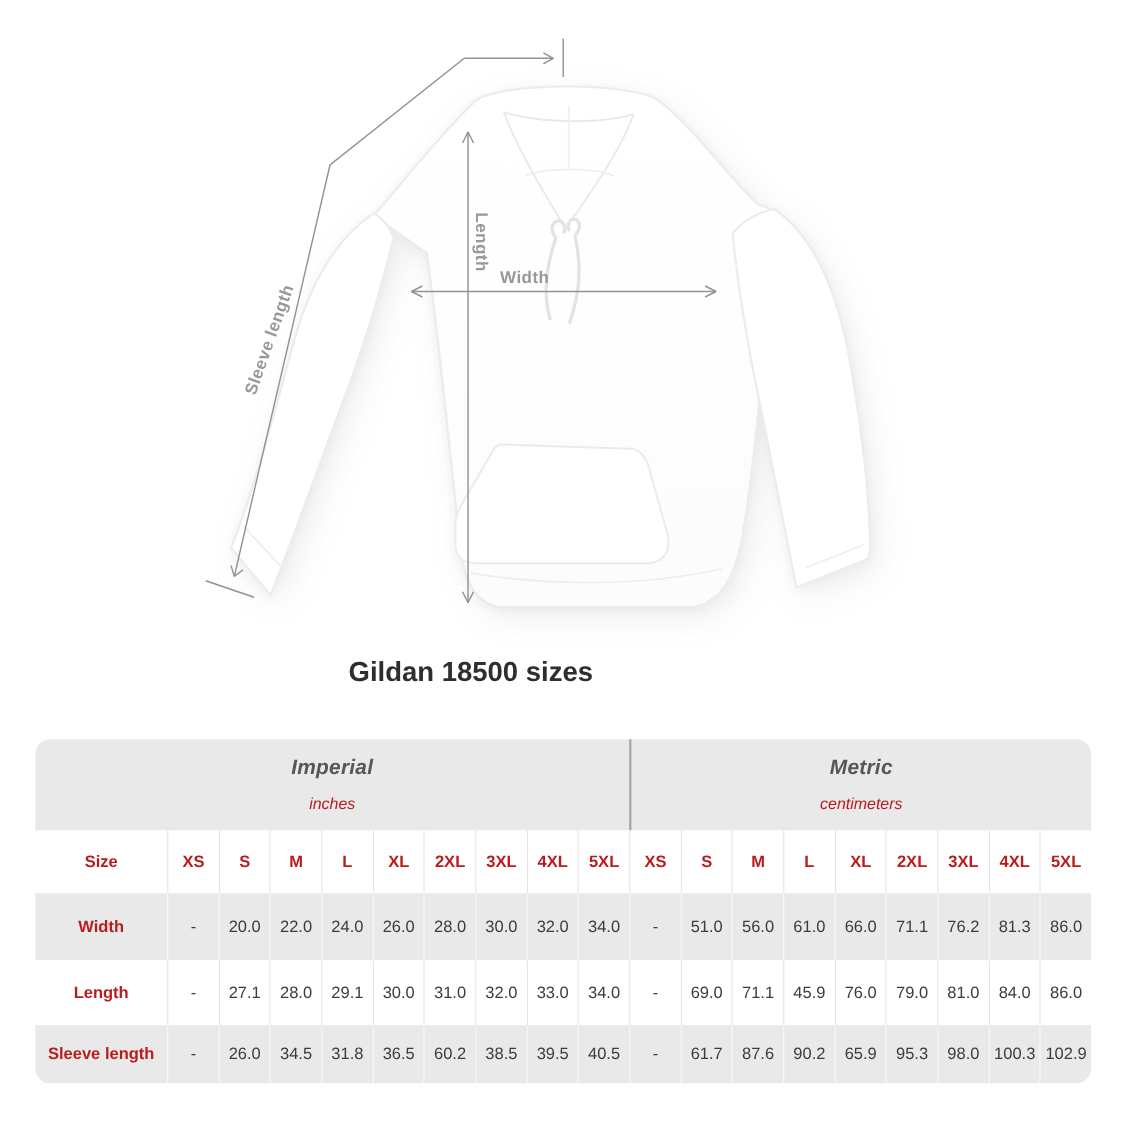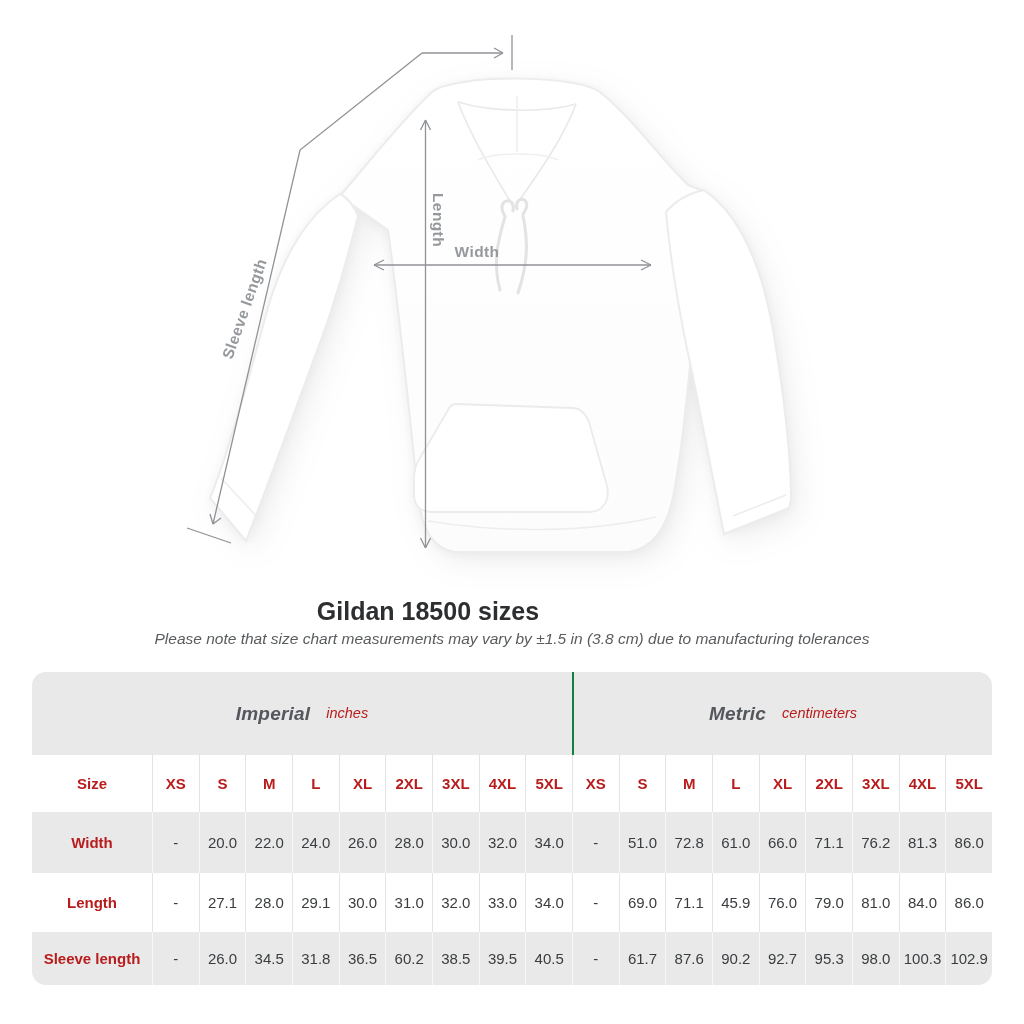--- a/index.html
+++ b/index.html
@@ -16,24 +16,24 @@
   .title{position:absolute;top:597px;left:0;width:856px;text-align:center;margin:0;
          font-size:25px;font-weight:bold;color:#2c2e30;}
   .note{position:absolute;top:630px;left:0;width:1024px;text-align:center;margin:0;
         font-style:italic;font-size:15.5px;color:#595c5f;}
 
   
   .table{position:absolute;left:32px;top:672px;width:960px;
          display:grid;grid-template-columns:120px repeat(18,1fr);
          grid-template-rows:83px 57px 61px 59px 53px;
          border-radius:14px;overflow:hidden;background:#fff;}
-  .band{background:#e9e9e9;display:flex;align-items:center;
+  .band{background:#e9e9e9;display:flex;flex-direction:column;align-items:center;
         justify-content:center;gap:16px;}
   .band-imperial{grid-column:1/11;}
-  .band-metric{grid-column:11/20;border-left:2px solid #15803d;}
+  .band-metric{grid-column:11/20;border-left:2px solid #a3a3a3;}
   .band-title{font-style:italic;font-weight:bold;font-size:19px;line-height:1;color:#54575b;letter-spacing:.2px;}
   .band-sub{font-style:italic;font-size:14.5px;line-height:1;color:#b91c1c;}
   .cell{display:flex;align-items:center;justify-content:center;background:#fff;
         font-size:15px;color:#3a3d3f;}
   .cell.g{background:#e9e9e9;}
   .sep{border-left:1px solid #e4e4e4;}
   .g.sep{border-left-color:#f7f7f7;}
   .hc,.rl{font-weight:bold;color:#b91c1c;}
 </style>
 </head>
@@ -109,21 +109,20 @@
 
     <g>
       <path class="dim" d="M374,265 L651,265"></path>
       <path class="dim" d="M374,265 L384,260 M374,265 L384,270"></path>
       <path class="dim" d="M651,265 L641,260 M651,265 L641,270"></path>
       <text class="dimlbl" text-anchor="middle" x="477" y="257">Width</text>
     </g>
   </svg>
 
   <h1 class="title">Gildan 18500 sizes</h1>
-  <p class="note">Please note that size chart measurements may vary by ±1.5 in (3.8 cm) due to manufacturing tolerances</p>
 
   <div class="table">
     <div class="band band-imperial">
       <div class="band-title">Imperial</div>
       <div class="band-sub">inches</div>
     </div>
     <div class="band band-metric">
       <div class="band-title">Metric</div>
       <div class="band-sub">centimeters</div>
     </div>
@@ -152,21 +151,21 @@
       <div class="cell v sep g">20.0</div>
       <div class="cell v sep g">22.0</div>
       <div class="cell v sep g">24.0</div>
       <div class="cell v sep g">26.0</div>
       <div class="cell v sep g">28.0</div>
       <div class="cell v sep g">30.0</div>
       <div class="cell v sep g">32.0</div>
       <div class="cell v sep g">34.0</div>
       <div class="cell v sep g">-</div>
       <div class="cell v sep g">51.0</div>
-      <div class="cell v sep g">72.8</div>
+      <div class="cell v sep g">56.0</div>
       <div class="cell v sep g">61.0</div>
       <div class="cell v sep g">66.0</div>
       <div class="cell v sep g">71.1</div>
       <div class="cell v sep g">76.2</div>
       <div class="cell v sep g">81.3</div>
       <div class="cell v sep g">86.0</div>
       <div class="cell rl">Length</div>
       <div class="cell v sep">-</div>
       <div class="cell v sep">27.1</div>
       <div class="cell v sep">28.0</div>
@@ -192,19 +191,19 @@
       <div class="cell v sep g">31.8</div>
       <div class="cell v sep g">36.5</div>
       <div class="cell v sep g">60.2</div>
       <div class="cell v sep g">38.5</div>
       <div class="cell v sep g">39.5</div>
       <div class="cell v sep g">40.5</div>
       <div class="cell v sep g">-</div>
       <div class="cell v sep g">61.7</div>
       <div class="cell v sep g">87.6</div>
       <div class="cell v sep g">90.2</div>
-      <div class="cell v sep g">92.7</div>
+      <div class="cell v sep g">65.9</div>
       <div class="cell v sep g">95.3</div>
       <div class="cell v sep g">98.0</div>
       <div class="cell v sep g">100.3</div>
       <div class="cell v sep g">102.9</div>
     </div>
 </div>
 
 </body></html>

